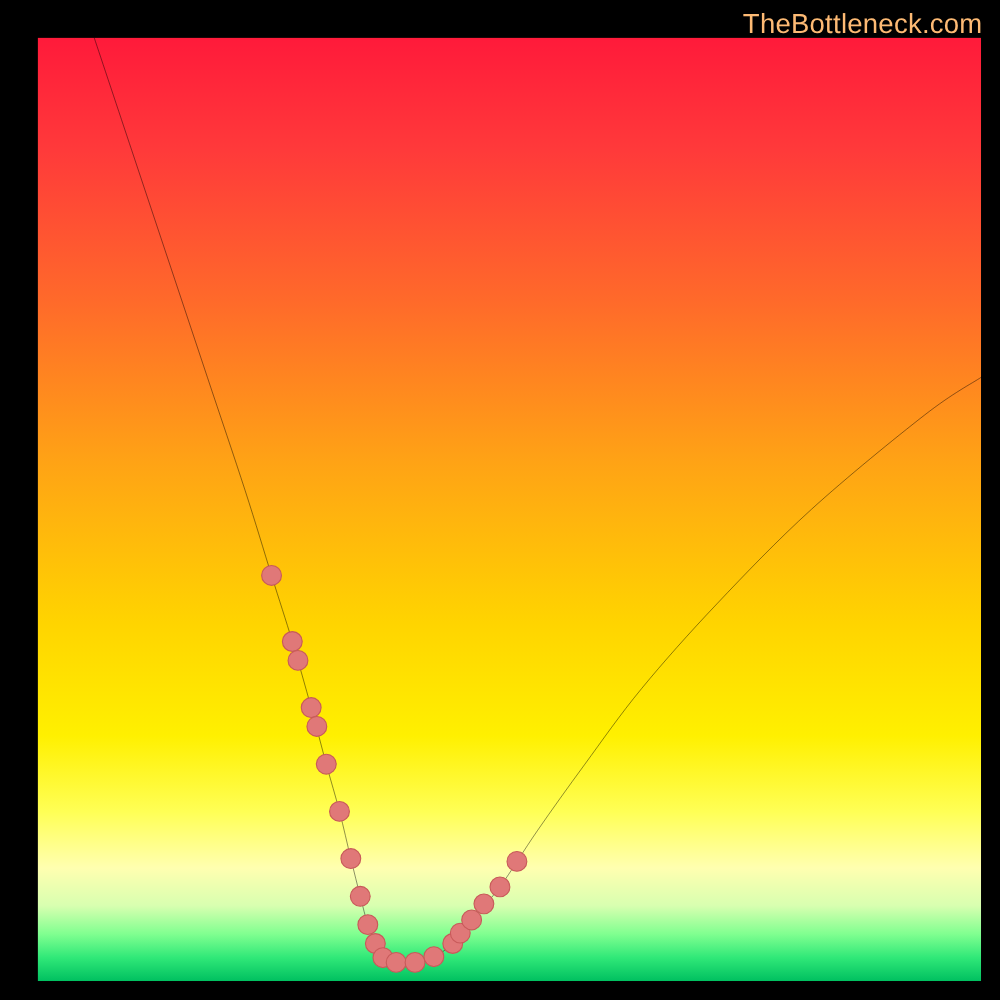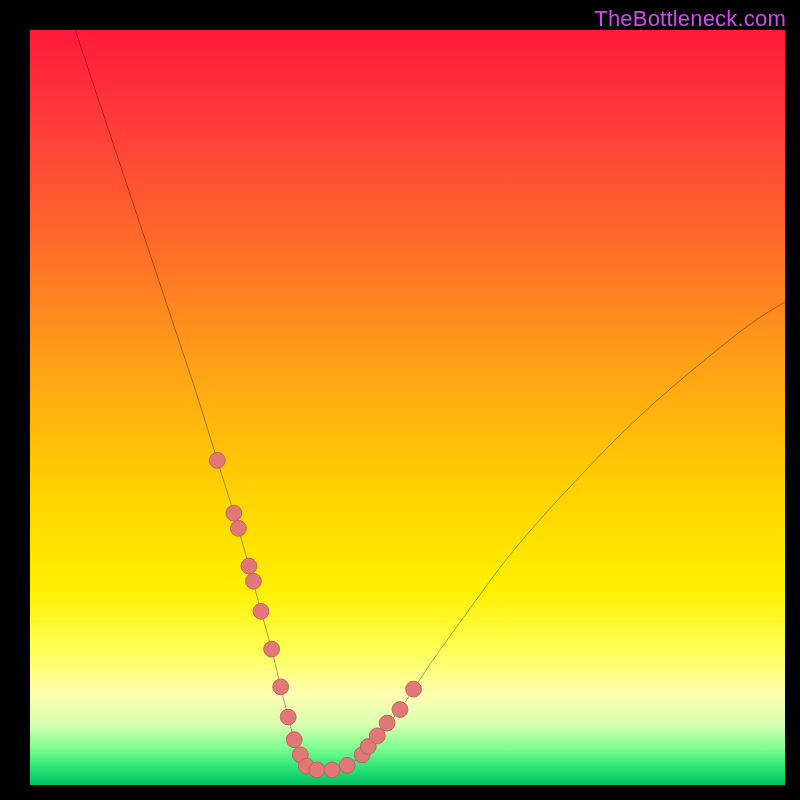--- a/index.html
+++ b/index.html
@@ -23,21 +23,21 @@
     position: absolute;
     left: 0;
     top: 0;
     width: 100%;
     height: 100%;
   }
   .watermark {
     position: absolute;
     top: 6px;
     right: 14px;
-    color: #d946ef;
+    color: #fdba74;
     font-size: 22px;
     letter-spacing: 0.2px;
     font-weight: 400;
   }
   svg.curves {
     position: absolute;
     left: 0;
     top: 0;
     width: 100%;
     height: 100%;

